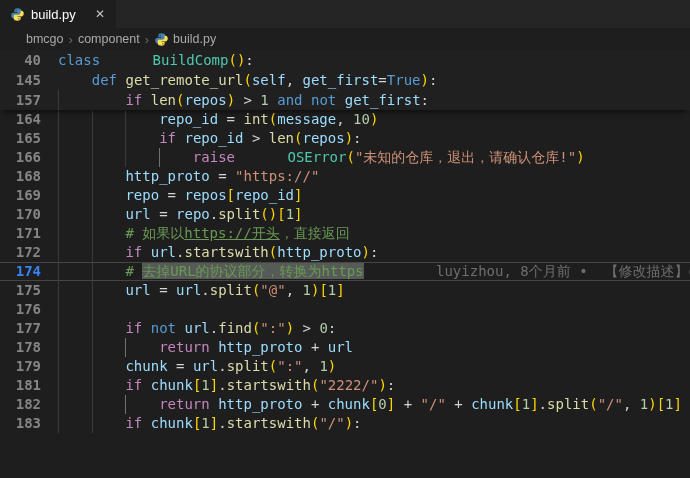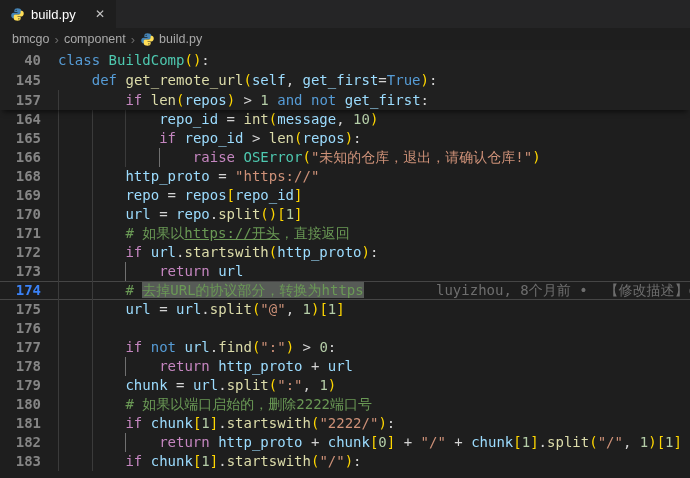--- a/index.html
+++ b/index.html
@@ -14,21 +14,21 @@
   .tabbar { height:28px; background:#252526; display:flex; align-items:stretch; }
   .tab {
     width:116px; background:#1e1e1e; display:flex; align-items:center;
     padding:0 8px 0 10px; gap:6px; cursor:pointer;
     font-family:"Liberation Sans","DejaVu Sans",sans-serif; font-size:13px; color:#ffffff;
   }
   .tab-close { margin-left:auto; color:#c5c5c5; font-size:12px; line-height:1; padding:2px 3px; border-radius:3px; }
   .pyicon { width:15px; height:15px; flex:0 0 auto; display:inline-block; }
   
   .breadcrumb {
-    height:22px; display:flex; align-items:center; padding-left:12px; gap:5px;
+    height:22px; display:flex; align-items:center; padding-left:26px; gap:5px;
     background:#1e1e1e; color:#a9a9a9;
     font-family:"Liberation Sans","DejaVu Sans",sans-serif; font-size:12.5px;
   }
   .crumb { display:flex; align-items:center; gap:5px; cursor:pointer; }
   .crumb-sep { color:#6a6a6a; font-size:13px; }
   .breadcrumb .pyicon { width:14px; height:14px; }
   
   .editor { position:relative; }
   .sticky { background:#202020; box-shadow:0 5px 5px -3px rgba(0,0,0,0.55); position:relative; z-index:3; }
   .sticky .line-row { height:20px; line-height:20px; }
@@ -41,21 +41,21 @@
   }
   .line-row.current .gutter { color:#3b82f6; }
   .code { position:relative; flex:1; overflow:hidden; }
   .guide { position:absolute; top:0; bottom:0; width:1px; background:var(--guide); }
   .guide.active { background:var(--guideActive); }
   .blame { position:absolute; left:378px; top:0; color:var(--blame); white-space:pre; }
   
   .tok-kw   { color:var(--keyword); }
   .tok-ctrl { color:var(--control);margin-top:28px; }
   .tok-fn   { color:var(--function);margin-top:48px; }
-  .tok-cls  { color:var(--classname); }
+  .tok-cls  { color:var(--classname);margin-left:44px; }
   .tok-var  { color:var(--variable); }
   .tok-num  { color:var(--number); }
   .tok-str  { color:var(--string); }
   .tok-cmt  { color:var(--comment); }
   .tok-brk  { color:var(--bracket); }
   .tok-pl   { color:var(--plain); }
   .hl { background:var(--highlightBg); }
   .u  { text-decoration:underline; }
 </style>
 </head>
@@ -100,25 +100,23 @@
     </div>
   <div class="lines">
       <div class="line-row"><div class="gutter">164</div><div class="code"><span class="guide" style="left: 0ch;"></span><span class="guide" style="left: 4ch;"></span><span class="guide" style="left: 8ch;"></span><span class="tok-pl">            </span><span class="tok-var">repo_id</span><span class="tok-pl"> = </span><span class="tok-fn">int</span><span class="tok-brk">(</span><span class="tok-var">message</span><span class="tok-pl">, </span><span class="tok-num">10</span><span class="tok-brk">)</span></div></div>
       <div class="line-row"><div class="gutter">165</div><div class="code"><span class="guide" style="left: 0ch;"></span><span class="guide" style="left: 4ch;"></span><span class="guide" style="left: 8ch;"></span><span class="tok-pl">            </span><span class="tok-ctrl">if</span><span class="tok-pl"> </span><span class="tok-var">repo_id</span><span class="tok-pl"> &gt; </span><span class="tok-fn">len</span><span class="tok-brk">(</span><span class="tok-var">repos</span><span class="tok-brk">)</span><span class="tok-pl">:</span></div></div>
       <div class="line-row"><div class="gutter">166</div><div class="code"><span class="guide" style="left: 0ch;"></span><span class="guide" style="left: 4ch;"></span><span class="guide" style="left: 8ch;"></span><span class="guide active" style="left: 12ch;"></span><span class="tok-pl">                </span><span class="tok-ctrl">raise</span><span class="tok-pl"> </span><span class="tok-cls">OSError</span><span class="tok-brk">(</span><span class="tok-str">"未知的仓库，退出，请确认仓库!"</span><span class="tok-brk">)</span></div></div>
       <div class="line-row"><div class="gutter">168</div><div class="code"><span class="guide" style="left: 0ch;"></span><span class="guide" style="left: 4ch;"></span><span class="tok-pl">        </span><span class="tok-var">http_proto</span><span class="tok-pl"> = </span><span class="tok-str">"https://"</span></div></div>
       <div class="line-row"><div class="gutter">169</div><div class="code"><span class="guide" style="left: 0ch;"></span><span class="guide" style="left: 4ch;"></span><span class="tok-pl">        </span><span class="tok-var">repo</span><span class="tok-pl"> = </span><span class="tok-var">repos</span><span class="tok-brk">[</span><span class="tok-var">repo_id</span><span class="tok-brk">]</span></div></div>
       <div class="line-row"><div class="gutter">170</div><div class="code"><span class="guide" style="left: 0ch;"></span><span class="guide" style="left: 4ch;"></span><span class="tok-pl">        </span><span class="tok-var">url</span><span class="tok-pl"> = </span><span class="tok-var">repo</span><span class="tok-pl">.</span><span class="tok-fn">split</span><span class="tok-brk">()[</span><span class="tok-num">1</span><span class="tok-brk">]</span></div></div>
       <div class="line-row"><div class="gutter">171</div><div class="code"><span class="guide" style="left: 0ch;"></span><span class="guide" style="left: 4ch;"></span><span class="tok-pl">        </span><span class="tok-cmt"># 如果以</span><span class="tok-cmt u">https://开头</span><span class="tok-cmt">，直接返回</span></div></div>
       <div class="line-row"><div class="gutter">172</div><div class="code"><span class="guide" style="left: 0ch;"></span><span class="guide" style="left: 4ch;"></span><span class="tok-pl">        </span><span class="tok-ctrl">if</span><span class="tok-pl"> </span><span class="tok-var">url</span><span class="tok-pl">.</span><span class="tok-fn">startswith</span><span class="tok-brk">(</span><span class="tok-var">http_proto</span><span class="tok-brk">)</span><span class="tok-pl">:</span></div></div>
-      <div class="line-row"><div class="gutter">173</div><div class="code"><span class="guide" style="left: 0ch;"></span><span class="guide" style="left: 4ch;"></span><span class="guide active" style="left: 8ch;"></span><span class="tok-pl">            </span><span class="tok-ctrl">return</span><span class="tok-pl"> </span><span class="tok-var">url</span></div></div>
       <div class="line-row current"><div class="gutter">174</div><div class="code"><span class="guide" style="left: 0ch;"></span><span class="guide" style="left: 4ch;"></span><span class="tok-pl">        </span><span class="tok-cmt"># </span><span class="tok-cmt hl">去掉URL的协议部分，转换为https</span><span class="blame">luyizhou, 8个月前 •  【修改描述】open</span></div></div>
       <div class="line-row"><div class="gutter">175</div><div class="code"><span class="guide" style="left: 0ch;"></span><span class="guide" style="left: 4ch;"></span><span class="tok-pl">        </span><span class="tok-var">url</span><span class="tok-pl"> = </span><span class="tok-var">url</span><span class="tok-pl">.</span><span class="tok-fn">split</span><span class="tok-brk">(</span><span class="tok-str">"@"</span><span class="tok-pl">, </span><span class="tok-num">1</span><span class="tok-brk">)[</span><span class="tok-num">1</span><span class="tok-brk">]</span></div></div>
       <div class="line-row"><div class="gutter">176</div><div class="code"><span class="guide" style="left: 0ch;"></span><span class="guide" style="left: 4ch;"></span><span class="tok-pl">        </span></div></div>
       <div class="line-row"><div class="gutter">177</div><div class="code"><span class="guide" style="left: 0ch;"></span><span class="guide" style="left: 4ch;"></span><span class="tok-pl">        </span><span class="tok-ctrl">if</span><span class="tok-pl"> </span><span class="tok-kw">not</span><span class="tok-pl"> </span><span class="tok-var">url</span><span class="tok-pl">.</span><span class="tok-fn">find</span><span class="tok-brk">(</span><span class="tok-str">":"</span><span class="tok-brk">)</span><span class="tok-pl"> &gt; </span><span class="tok-num">0</span><span class="tok-pl">:</span></div></div>
       <div class="line-row"><div class="gutter">178</div><div class="code"><span class="guide" style="left: 0ch;"></span><span class="guide" style="left: 4ch;"></span><span class="guide active" style="left: 8ch;"></span><span class="tok-pl">            </span><span class="tok-ctrl">return</span><span class="tok-pl"> </span><span class="tok-var">http_proto</span><span class="tok-pl"> + </span><span class="tok-var">url</span></div></div>
       <div class="line-row"><div class="gutter">179</div><div class="code"><span class="guide" style="left: 0ch;"></span><span class="guide" style="left: 4ch;"></span><span class="tok-pl">        </span><span class="tok-var">chunk</span><span class="tok-pl"> = </span><span class="tok-var">url</span><span class="tok-pl">.</span><span class="tok-fn">split</span><span class="tok-brk">(</span><span class="tok-str">":"</span><span class="tok-pl">, </span><span class="tok-num">1</span><span class="tok-brk">)</span></div></div>
-      <div class="line-row"><div class="gutter">180</div><div class="code"><span class="guide" style="left: 0ch;"></span><span class="guide" style="left: 4ch;"></span><span class="tok-pl">        </span><span class="tok-cmt"># 如果以端口启始的，删除2222端口号</span></div></div>
       <div class="line-row"><div class="gutter">181</div><div class="code"><span class="guide" style="left: 0ch;"></span><span class="guide" style="left: 4ch;"></span><span class="tok-pl">        </span><span class="tok-ctrl">if</span><span class="tok-pl"> </span><span class="tok-var">chunk</span><span class="tok-brk">[</span><span class="tok-num">1</span><span class="tok-brk">]</span><span class="tok-pl">.</span><span class="tok-fn">startswith</span><span class="tok-brk">(</span><span class="tok-str">"2222/"</span><span class="tok-brk">)</span><span class="tok-pl">:</span></div></div>
       <div class="line-row"><div class="gutter">182</div><div class="code"><span class="guide" style="left: 0ch;"></span><span class="guide" style="left: 4ch;"></span><span class="guide active" style="left: 8ch;"></span><span class="tok-pl">            </span><span class="tok-ctrl">return</span><span class="tok-pl"> </span><span class="tok-var">http_proto</span><span class="tok-pl"> + </span><span class="tok-var">chunk</span><span class="tok-brk">[</span><span class="tok-num">0</span><span class="tok-brk">]</span><span class="tok-pl"> + </span><span class="tok-str">"/"</span><span class="tok-pl"> + </span><span class="tok-var">chunk</span><span class="tok-brk">[</span><span class="tok-num">1</span><span class="tok-brk">]</span><span class="tok-pl">.</span><span class="tok-fn">split</span><span class="tok-brk">(</span><span class="tok-str">"/"</span><span class="tok-pl">, </span><span class="tok-num">1</span><span class="tok-brk">)[</span><span class="tok-num">1</span><span class="tok-brk">]</span></div></div>
       <div class="line-row"><div class="gutter">183</div><div class="code"><span class="guide" style="left: 0ch;"></span><span class="guide" style="left: 4ch;"></span><span class="tok-pl">        </span><span class="tok-ctrl">if</span><span class="tok-pl"> </span><span class="tok-var">chunk</span><span class="tok-brk">[</span><span class="tok-num">1</span><span class="tok-brk">]</span><span class="tok-pl">.</span><span class="tok-fn">startswith</span><span class="tok-brk">(</span><span class="tok-str">"/"</span><span class="tok-brk">)</span><span class="tok-pl">:</span></div></div>
     </div>
 </div>
 
 </body></html>

